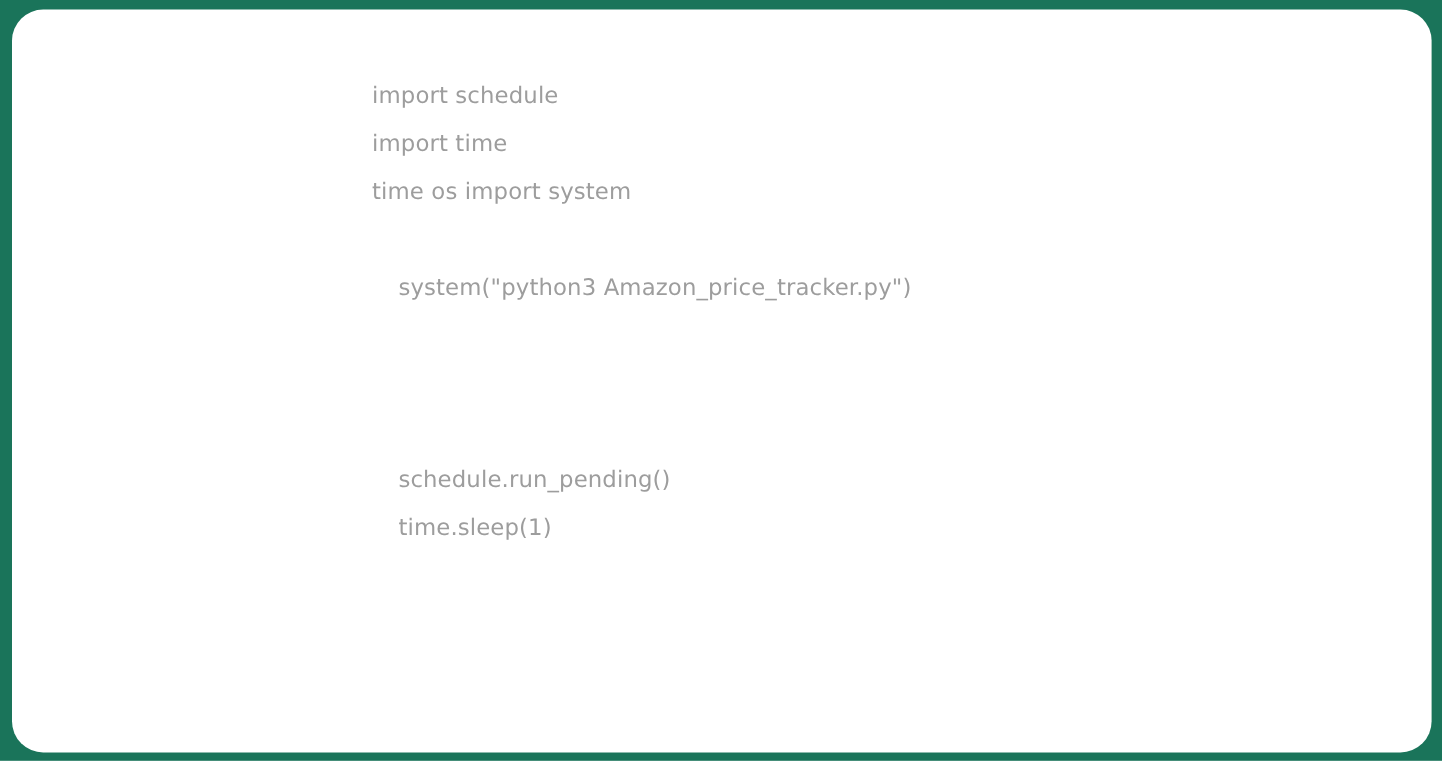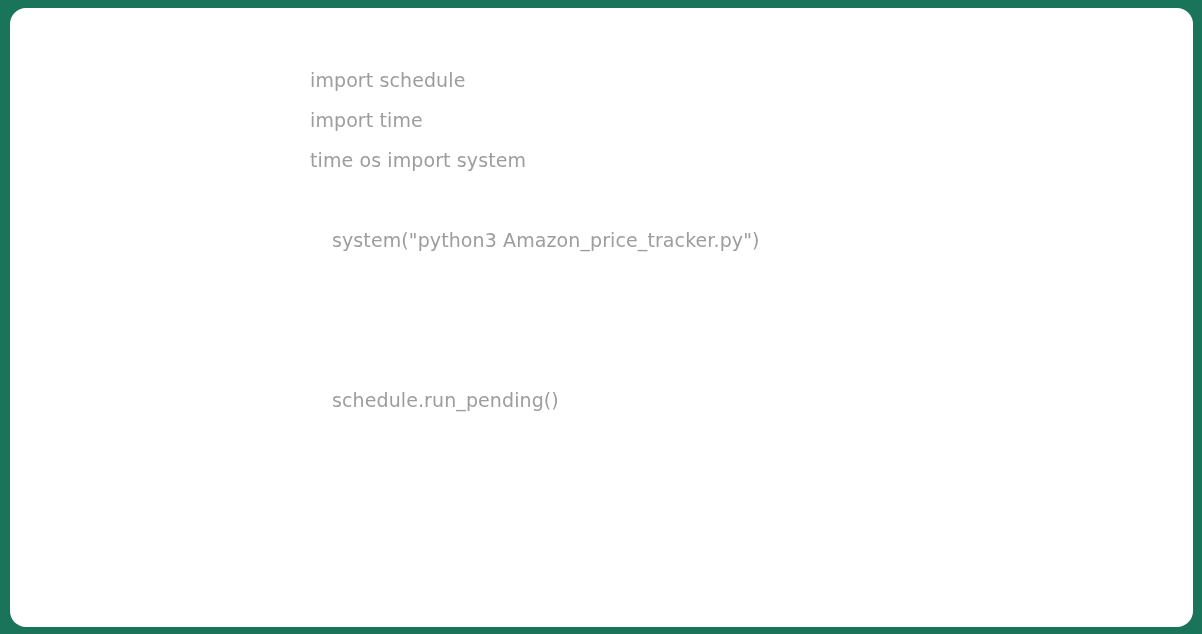--- a/index.html
+++ b/index.html
@@ -13,21 +13,21 @@
       background: #1a745a;
       position: relative;
     }
     .card {
       position: absolute;
       left: 10px;
       top: 8px;
       width: 1183px;
       height: 619px;
       background: #ffffff;
-      border-radius: 16px;
+      border-radius: 26px;
     }
     .code {
       position: absolute;
       left: 300px;
       top: 52px;
       margin: 0;
       padding: 0;
       list-style: none;
       font-family: "DejaVu Sans", "Liberation Sans", sans-serif;
       font-size: 19px;
@@ -48,14 +48,15 @@
   <div class="code">
     <div class="line">import schedule</div>
     <div class="line">import time</div>
     <div class="line">time os import system</div>
     <div class="line"></div>
     <div class="line indent-1">system("python3 Amazon_price_tracker.py")</div>
     <div class="line"></div>
     <div class="line"></div>
     <div class="line"></div>
     <div class="line indent-1">schedule.run_pending()</div>
+    <div class="line indent-1">time.sleep(1)</div>
   </div>
 </div>
 
 </body></html>

